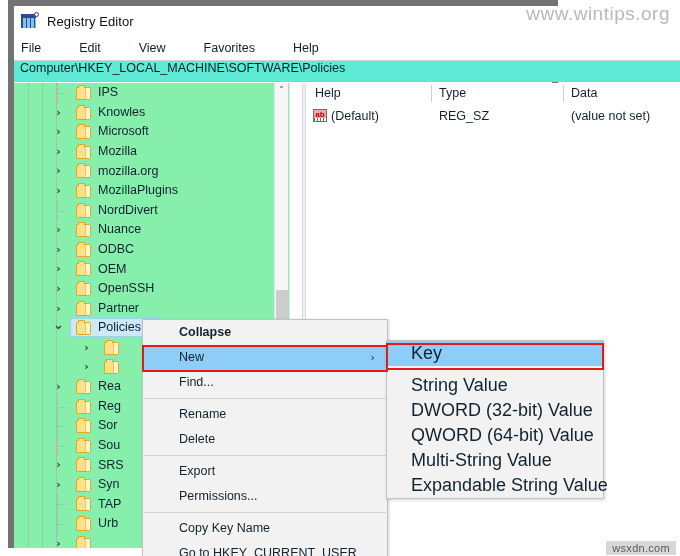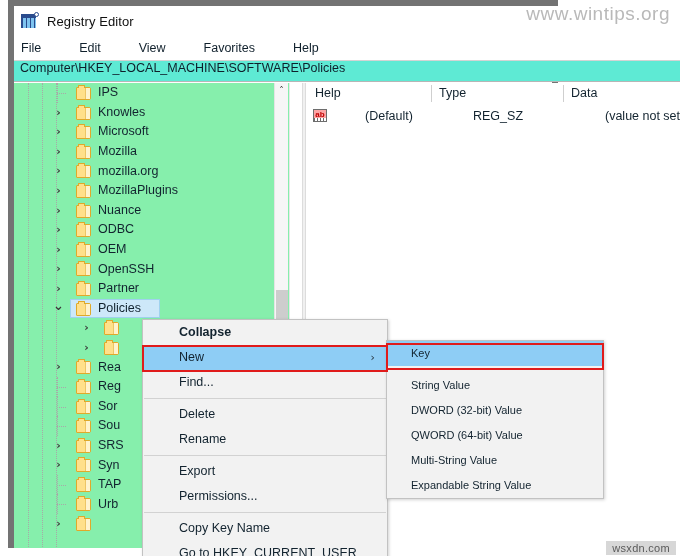--- a/index.html
+++ b/index.html
@@ -328,21 +328,20 @@
     position: relative;
     height: 22px;
   }
   .list-row .rcell {
     position: absolute;
     top: 0;
     height: 22px;
     font-size: 12.5px;
     color: #12232f;
     line-height: 22px;
-    margin-left: 34px;
   }
   .ab-icon {
     position: absolute;
     left: 6px; top: 4px;
     width: 14px; height: 13px;
     border: 1px solid #6d6d6d;
     background: #fca5a5;
     box-sizing: border-box;
     font-size: 8px;
     font-weight: bold;
@@ -421,21 +420,21 @@
     background: #f2f2f2;
     border: 1px solid #c2c2c2;
     box-shadow: 1px 1px 3px rgba(0,0,0,0.18);
     box-sizing: border-box;
     z-index: 50;
   }
   .submenu .smi {
     position: relative;
     height: 25px;
     line-height: 25px;
-    font-size: 11px;
+    font-size: 18px;
     color: #12232f;
     padding-left: 24px;
     white-space: nowrap;
     box-sizing: border-box;
   }
   .submenu .smi.hl { background: #8ecdf5; }
   .submenu .sep {
     height: 1px;
     margin: 3px 1px 3px 1px;
     background: #d2d2d2;
@@ -508,20 +507,26 @@
           </div>
           <div class="trow">
             <div class="chev" style="left: 39px; top: 4px; font-weight: bold;">›</div>
             <div class="folder" style="left: 62px; top: 4px;"></div>
             <div class="tlabel" style="left: 84px;">mozilla.org</div>
           </div>
           <div class="trow">
             <div class="chev" style="left: 39px; top: 4px; font-weight: bold;">›</div>
             <div class="folder" style="left: 62px; top: 4px;"></div>
             <div class="tlabel" style="left: 84px;">MozillaPlugins</div>
+          </div>
+          <div class="trow">
+            <div class="guide" style="left: 43px; top: 10px;"></div>
+            <div class="vguide" style="left: 43px;"></div>
+            <div class="folder" style="left: 62px; top: 4px;"></div>
+            <div class="tlabel" style="left: 84px;">NordDivert</div>
           </div>
           <div class="trow">
             <div class="chev" style="left: 39px; top: 4px; font-weight: bold;">›</div>
             <div class="folder" style="left: 62px; top: 4px;"></div>
             <div class="tlabel" style="left: 84px;">Nuance</div>
           </div>
           <div class="trow">
             <div class="chev" style="left: 39px; top: 4px; font-weight: bold;">›</div>
             <div class="folder" style="left: 62px; top: 4px;"></div>
             <div class="tlabel" style="left: 84px;">ODBC</div>
@@ -635,22 +640,22 @@
         <div class="rcell" style="left:132px; width:124px;">REG_SZ</div>
         <div class="rcell" style="left:264px; width:120px;">(value not set)</div>
       </div>
     </div>
 
     <div class="ctxmenu">
         <div class="cmi bold"><span>Collapse</span></div>
         <div class="cmi hl"><span>New</span><span class="sub-arrow">›</span></div>
         <div class="cmi"><span>Find...</span></div>
         <div class="sep"></div>
+        <div class="cmi"><span>Rename</span></div>
         <div class="cmi"><span>Delete</span></div>
-        <div class="cmi"><span>Rename</span></div>
         <div class="sep"></div>
         <div class="cmi"><span>Export</span></div>
         <div class="cmi"><span>Permissions...</span></div>
         <div class="sep"></div>
         <div class="cmi"><span>Copy Key Name</span></div>
         <div class="cmi"><span>Go to HKEY_CURRENT_USER</span></div>
       </div>
 
     <div class="submenu">
         <div class="smi hl"><span>Key</span></div>

